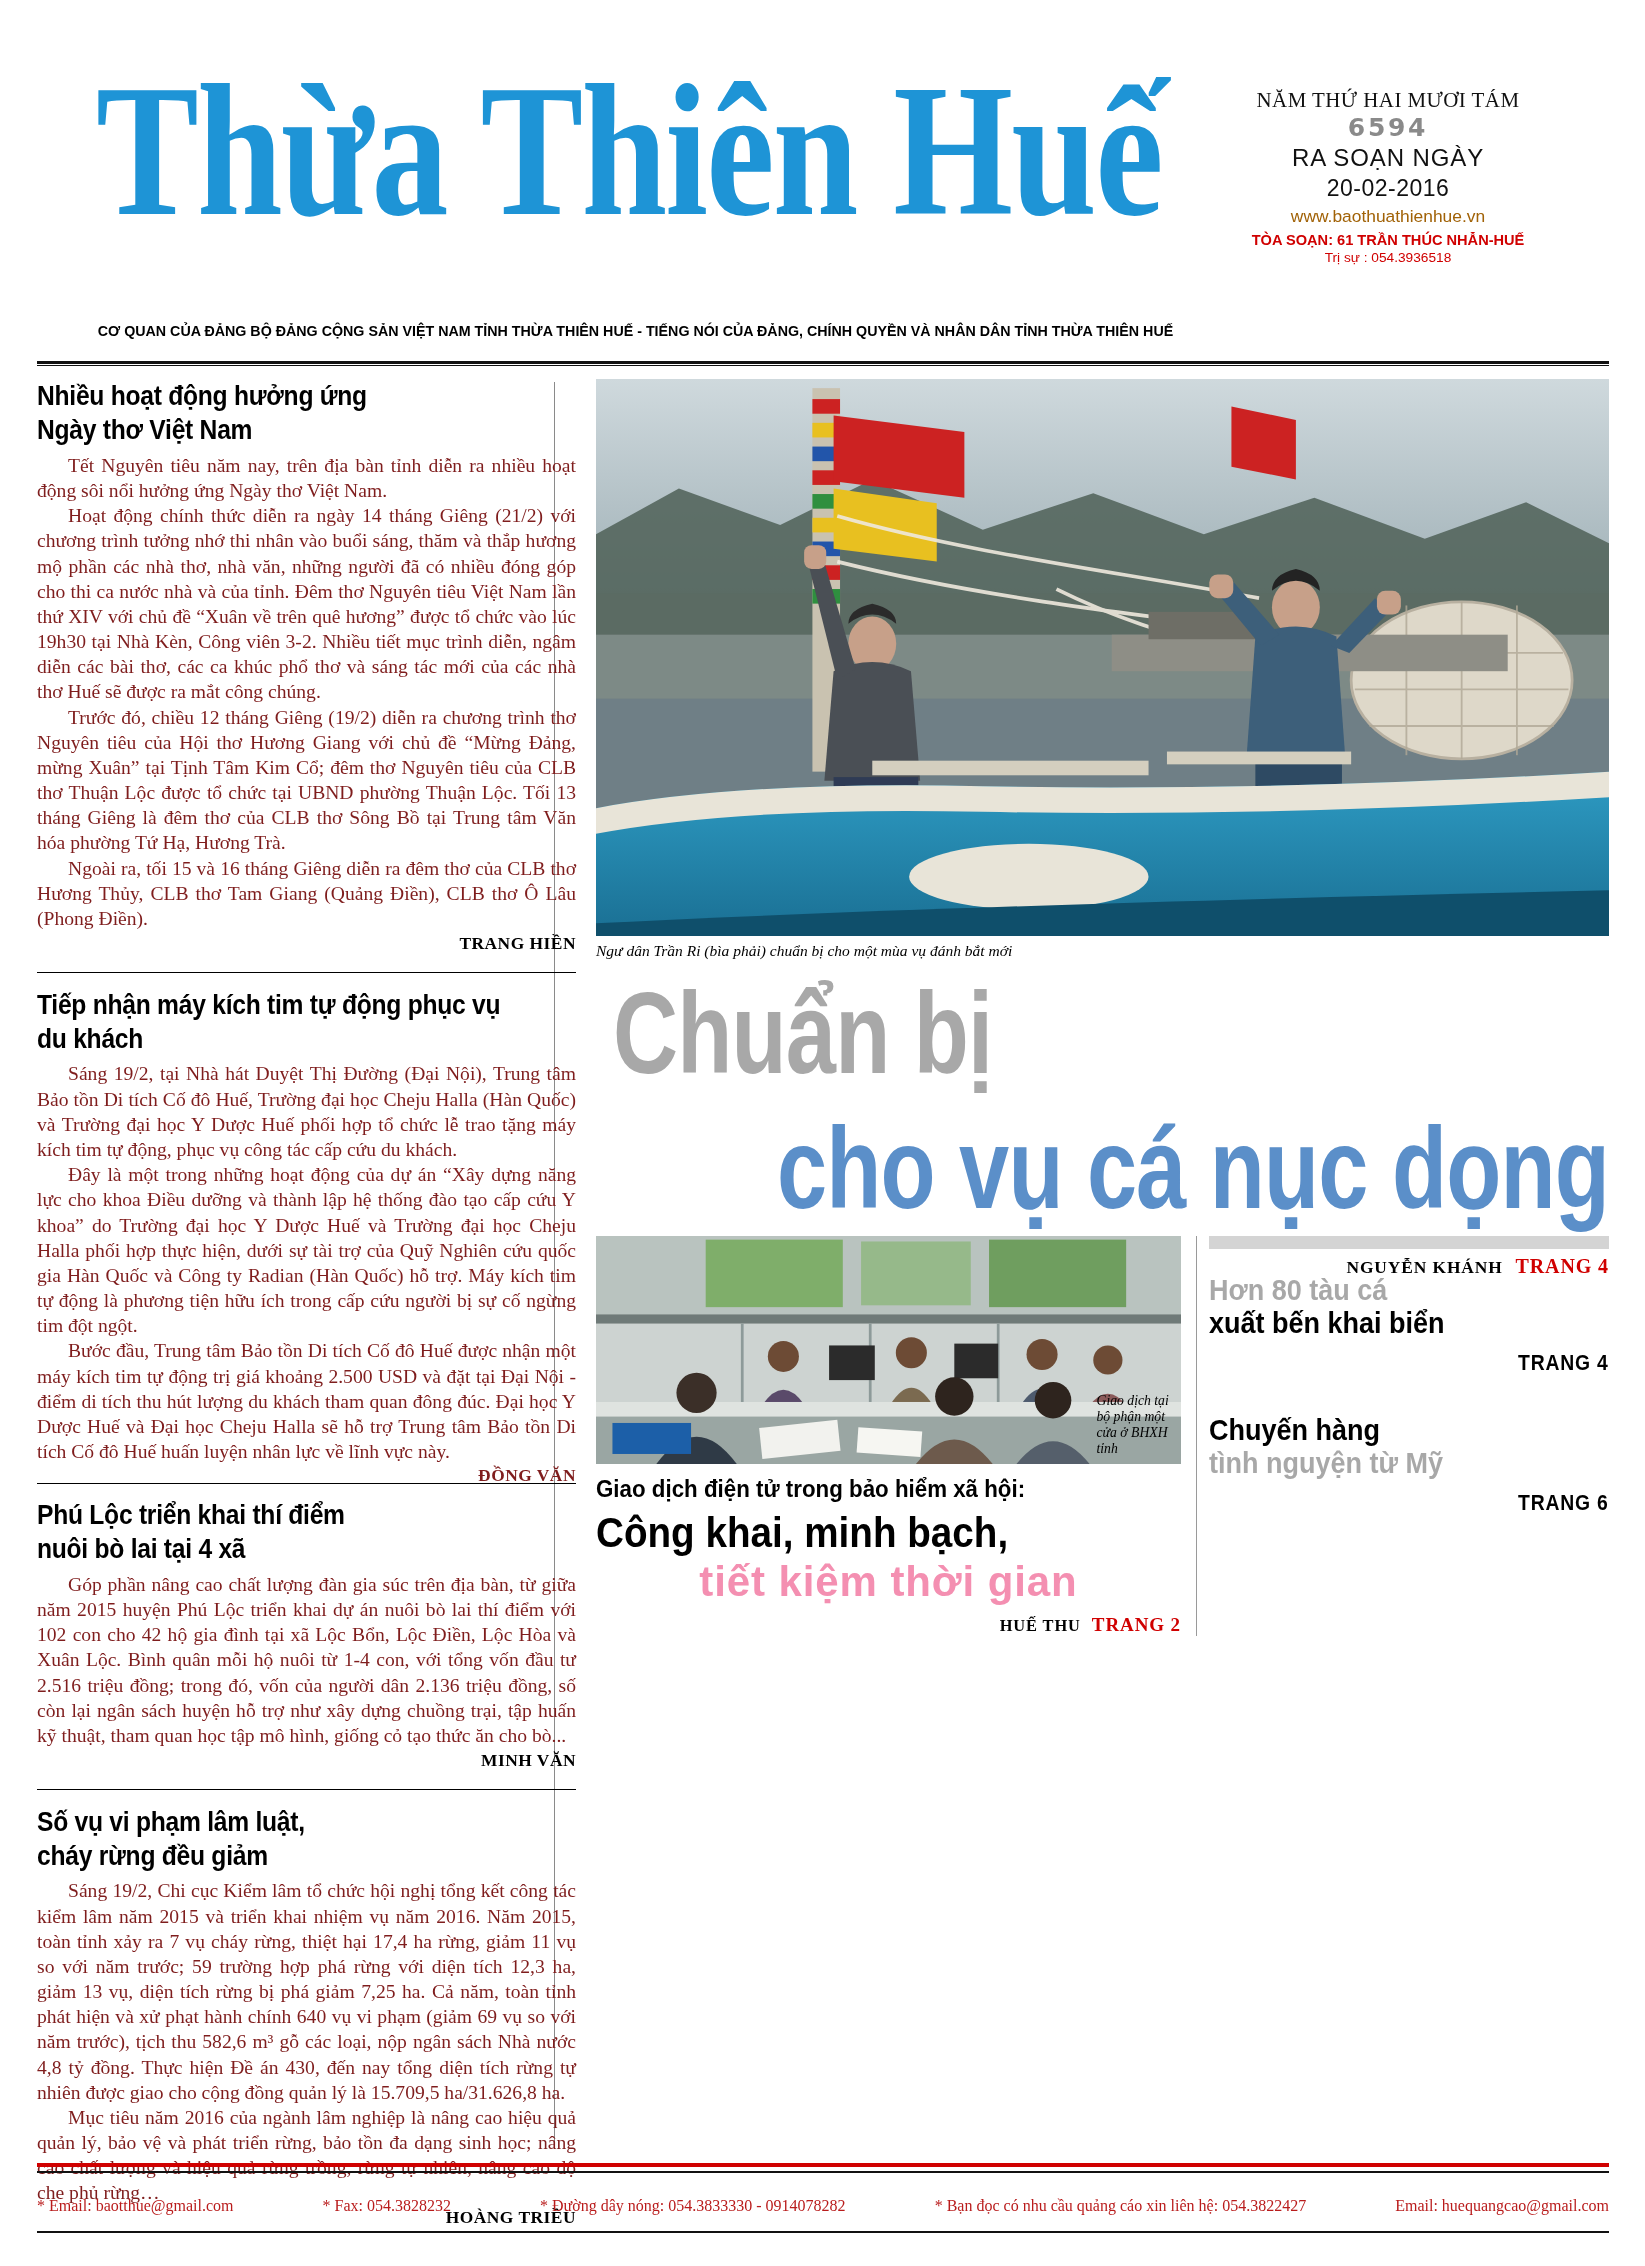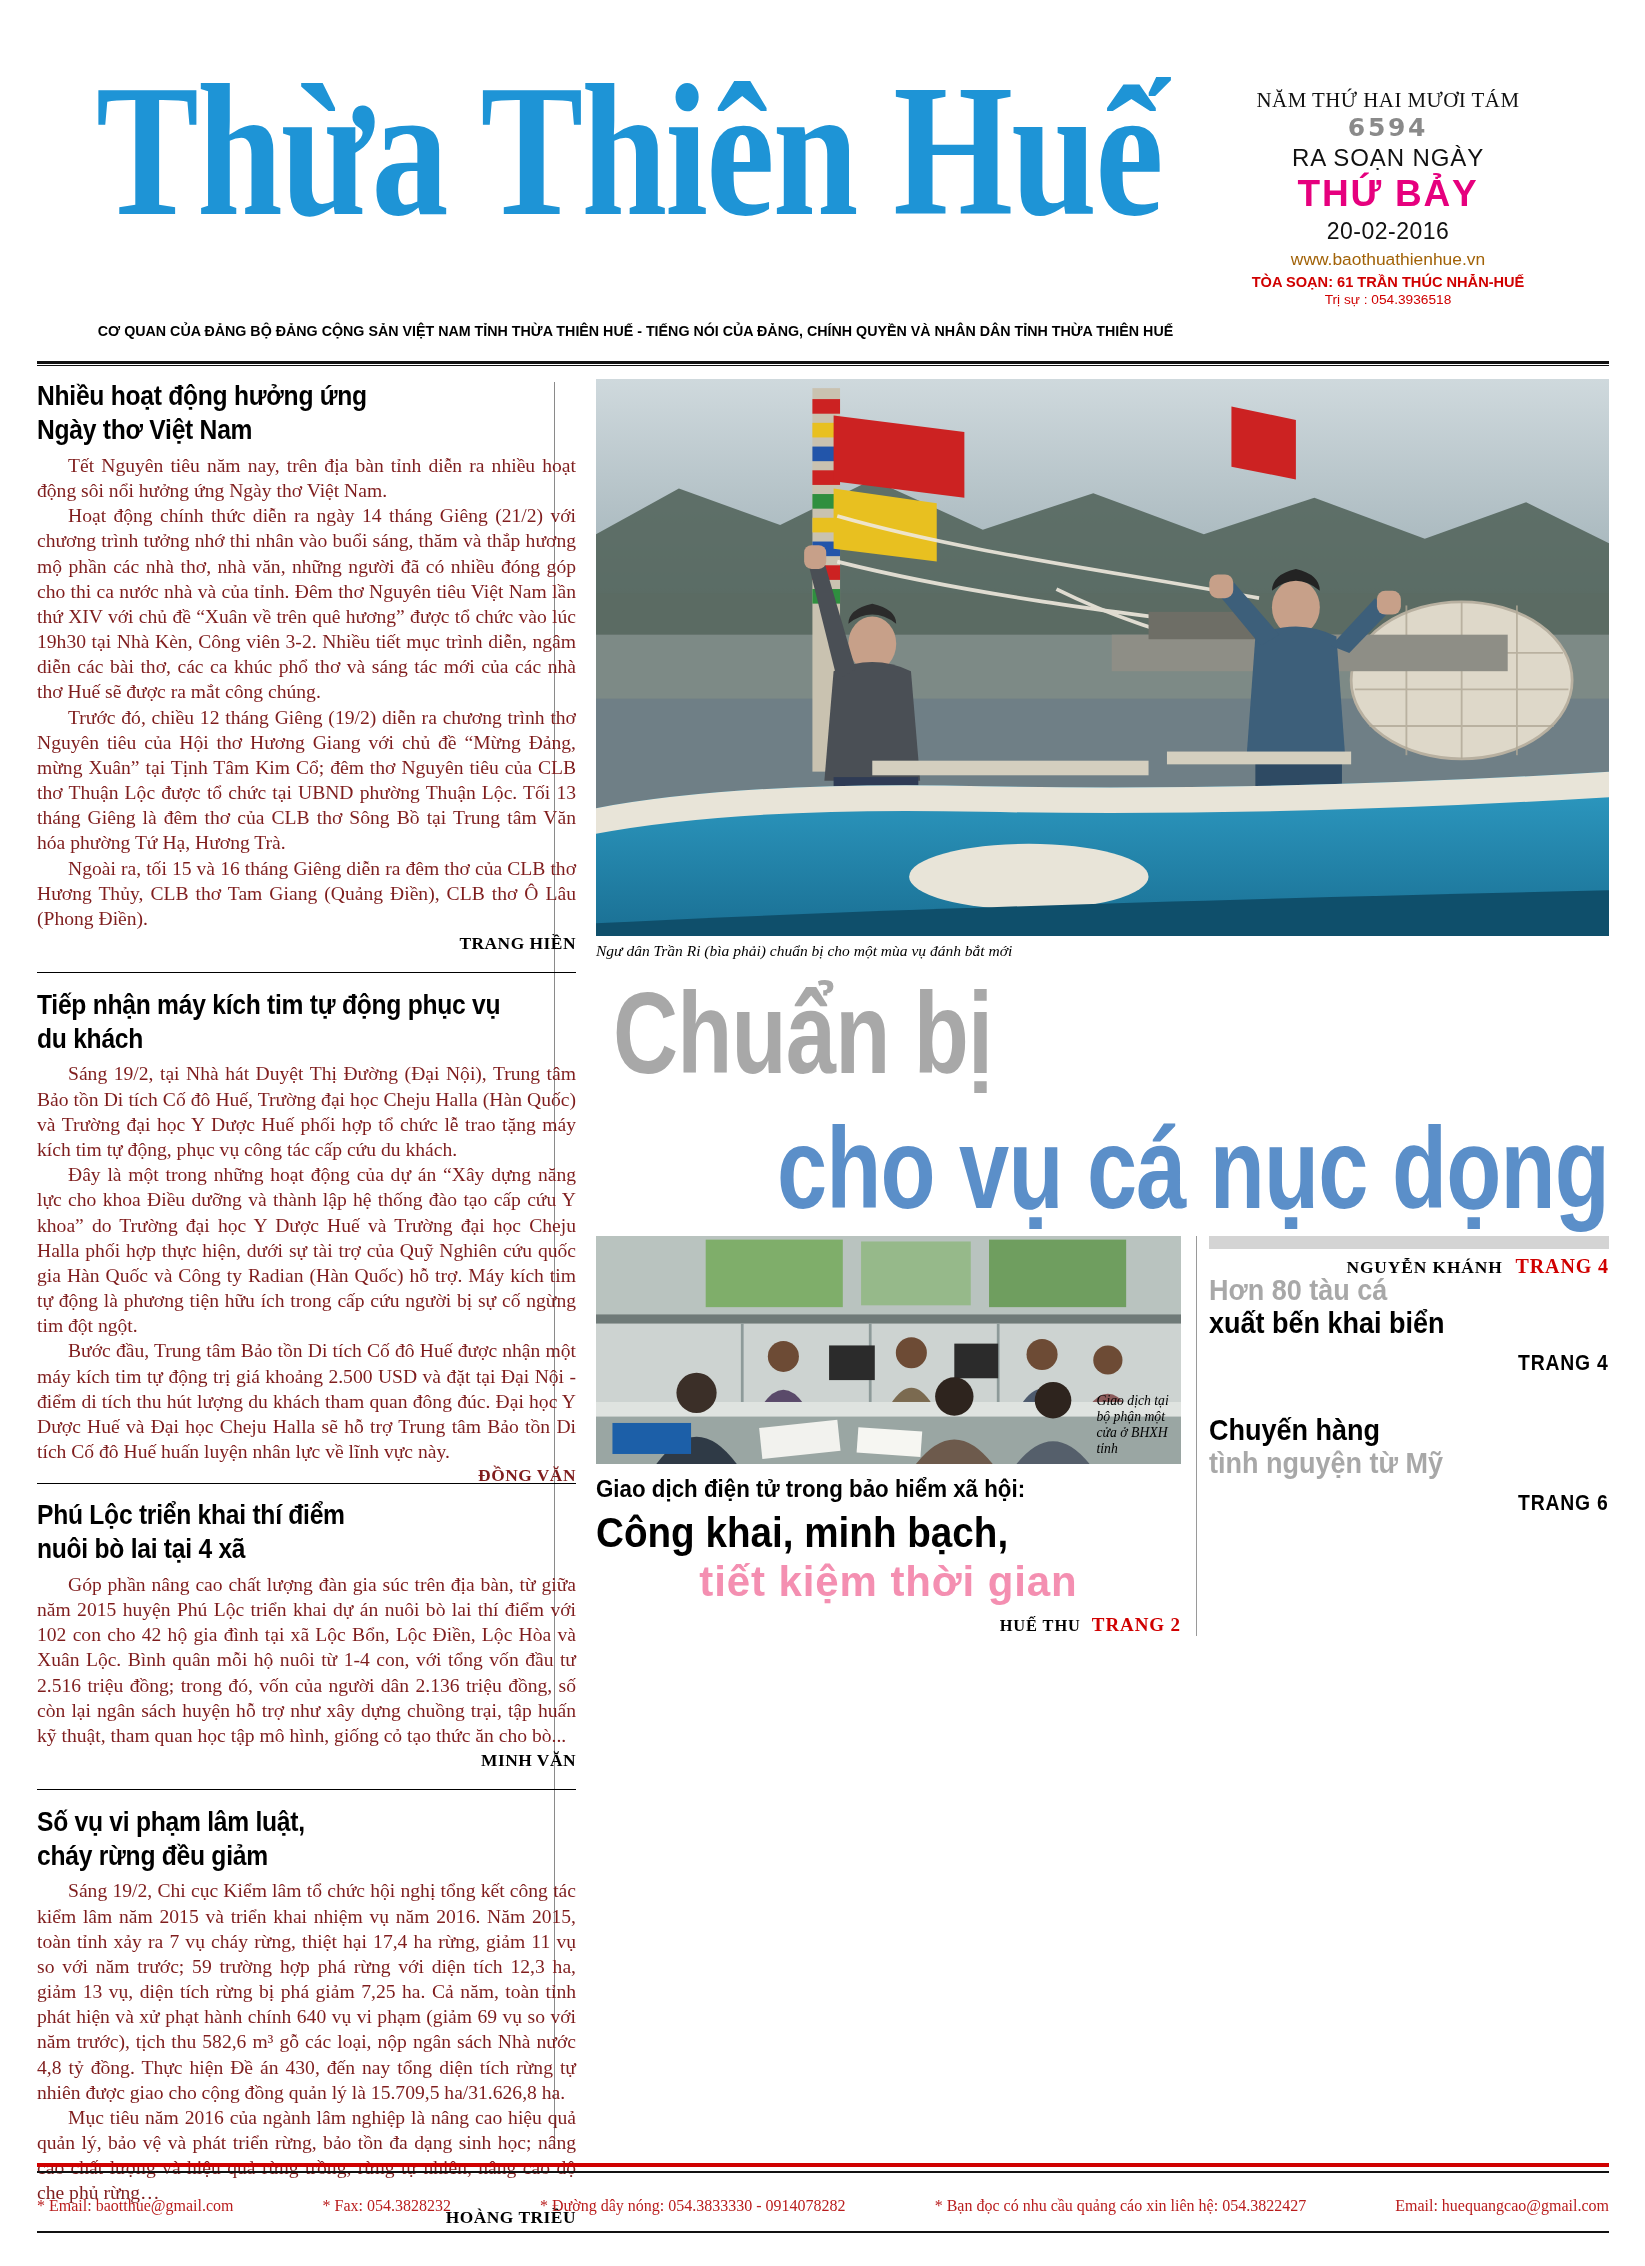--- a/index.html
+++ b/index.html
@@ -221,21 +221,20 @@
 
 <div class="page">
 
   <div class="masthead">
     <div class="logo">Thừa Thiên Huế</div>
 
     <div class="header-right">
       <div class="hr-year">NĂM THỨ HAI MƯƠI TÁM</div>
       <div class="hr-issue">6594</div>
       <div class="hr-daily">RA SOẠN NGÀY</div>
-      <div class="hr-weekday">THỨ BẢY</div>
       <div class="hr-date">20-02-2016</div>
       <div class="hr-web">www.baothuathienhue.vn</div>
       <div class="hr-office">TÒA SOẠN: 61 TRẦN THÚC NHẪN-HUẾ</div>
       <div class="hr-phone">Trị sự : 054.3936518</div>
     </div>
 
     <div class="tagline">CƠ QUAN CỦA ĐẢNG BỘ ĐẢNG CỘNG SẢN VIỆT NAM TỈNH THỪA THIÊN HUẾ  -  TIẾNG NÓI CỦA ĐẢNG, CHÍNH QUYỀN VÀ NHÂN DÂN TỈNH THỪA THIÊN HUẾ</div>
   </div>
 
   <div class="rule-top"></div>

